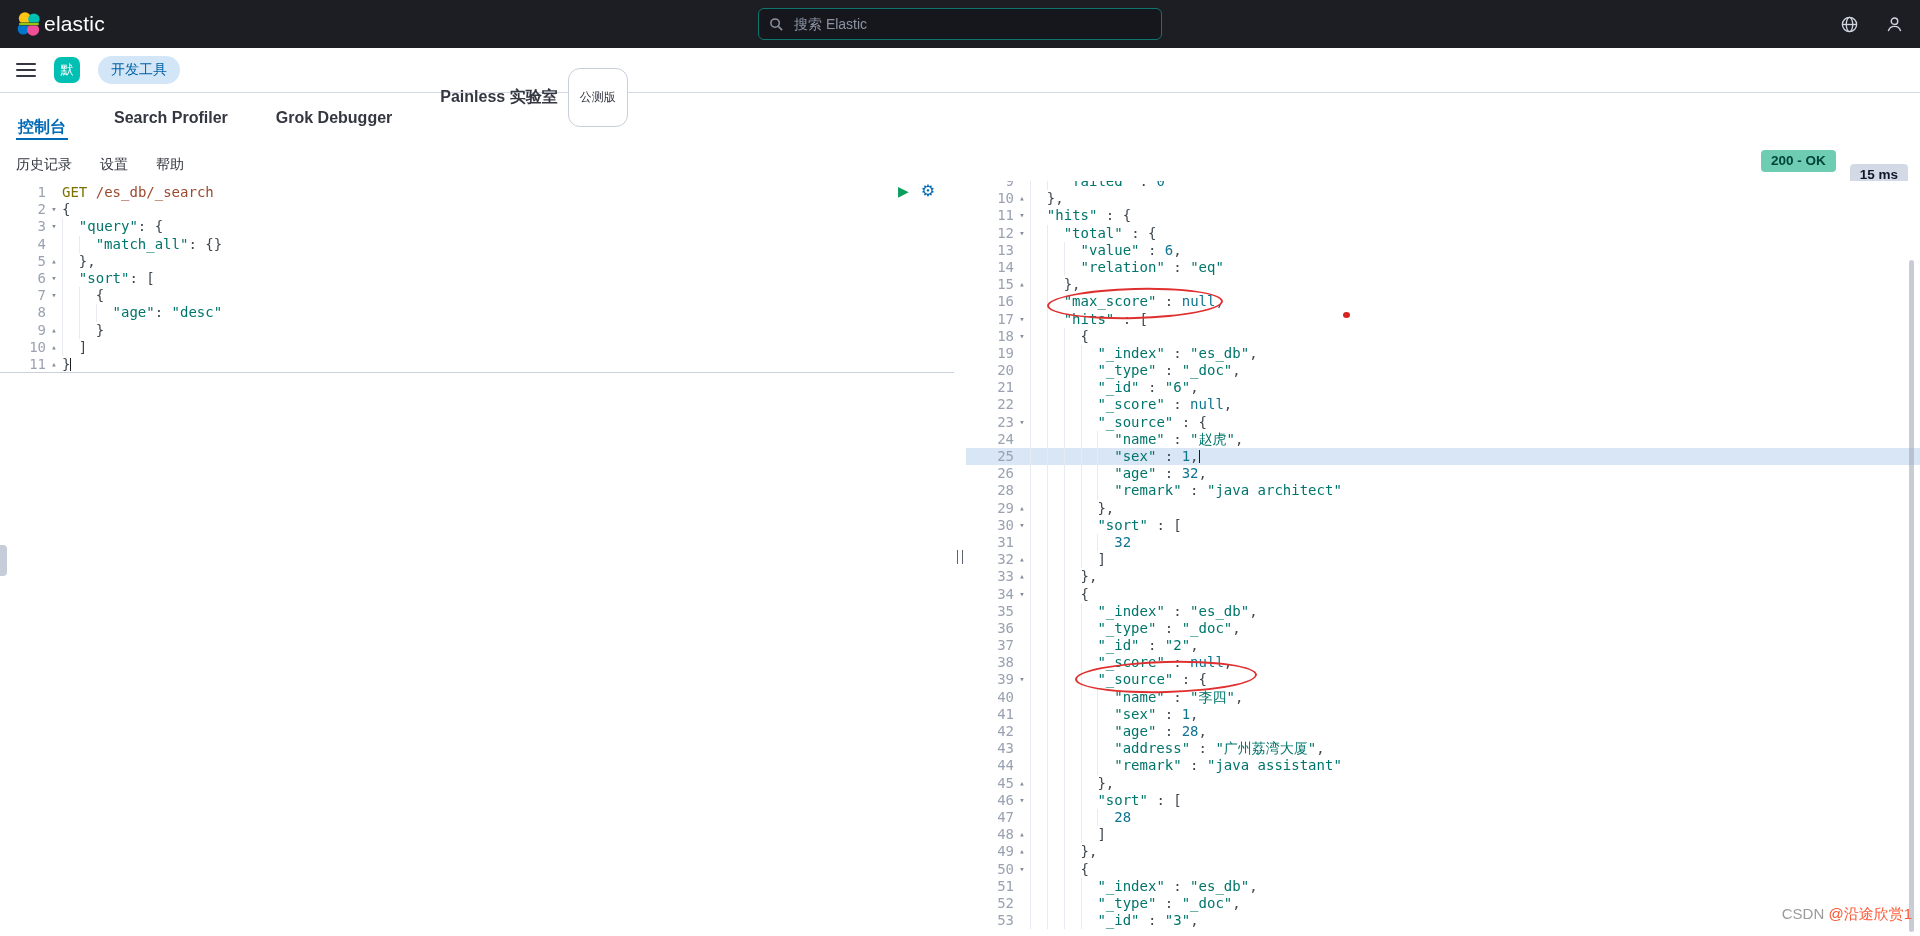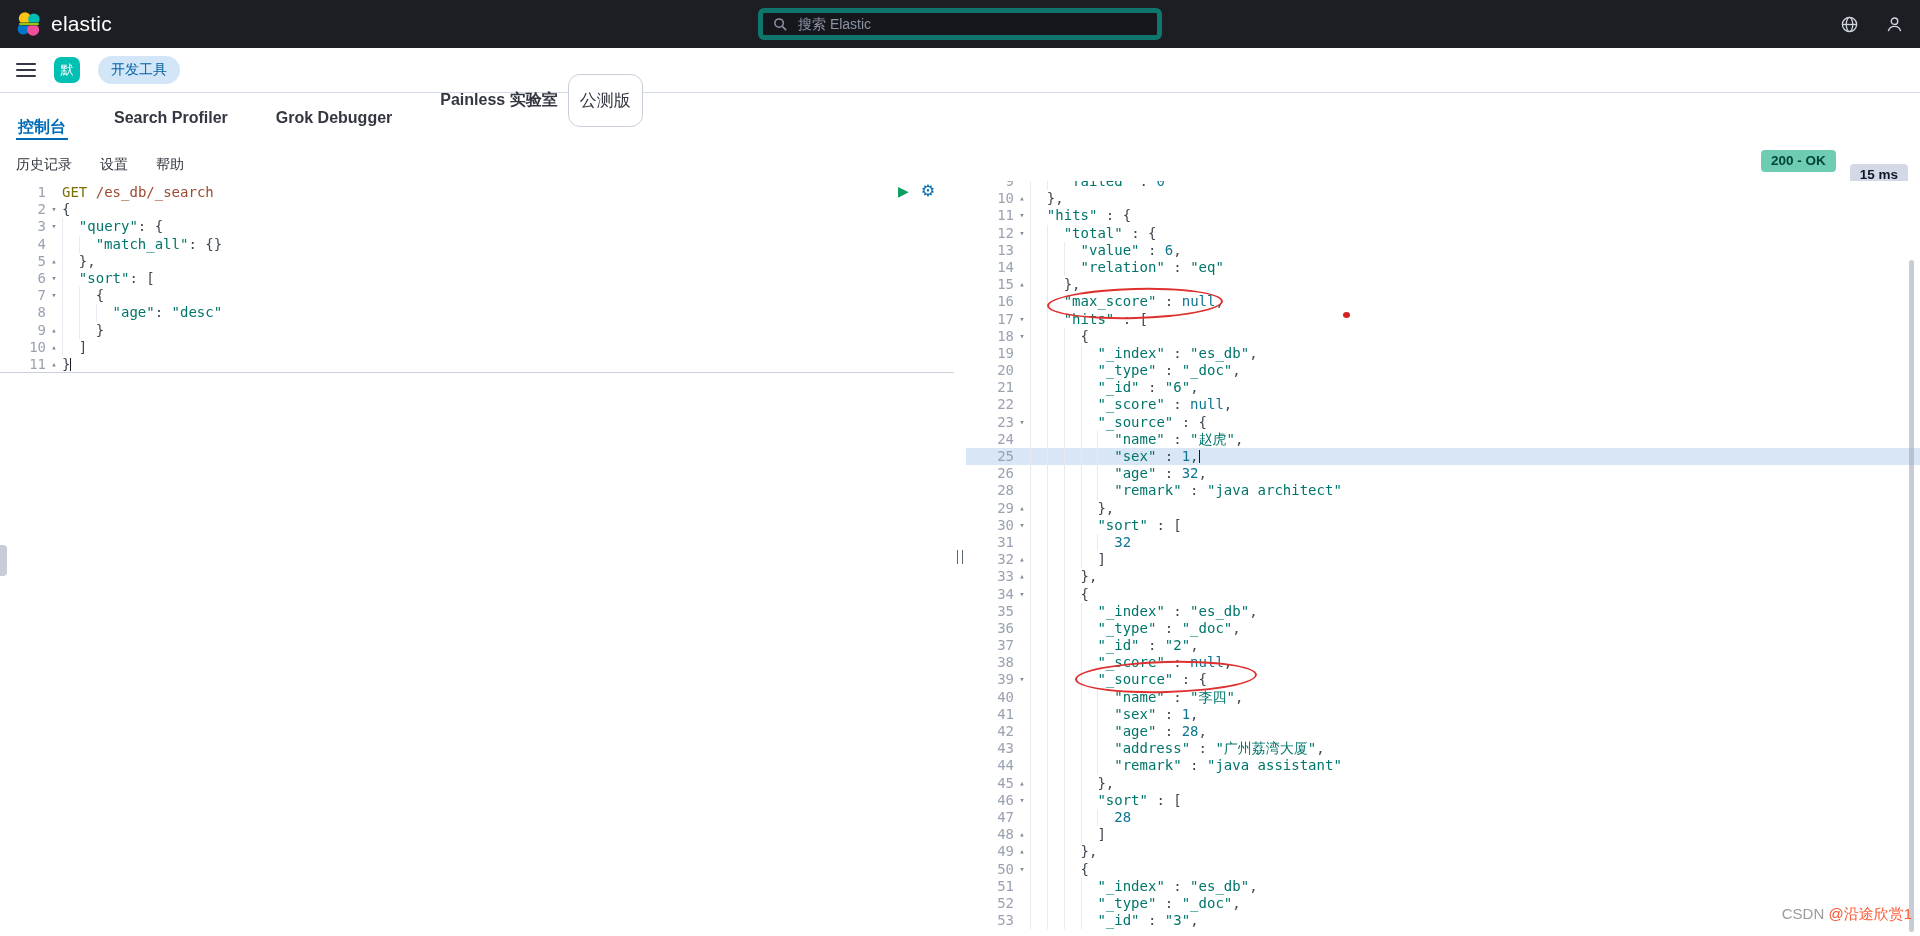--- a/index.html
+++ b/index.html
@@ -2,43 +2,43 @@
 <html><head>
 <meta charset="utf-8">
 <style>
   html,body{margin:0;padding:0;background:#fff;}
   #screen{position:relative;width:1920px;height:936px;overflow:hidden;background:#fff;
           font-family:"Liberation Sans",sans-serif;color:#343741;}
 
   
   .top-bar{position:absolute;top:0;left:0;width:1920px;height:48px;background:#1d1e23;
            display:flex;align-items:center;}
-  .logo{display:flex;align-items:center;gap:9px;padding-left:16px;}
+  .logo{display:flex;align-items:center;gap:2px;padding-left:16px;}
   .logo-text{color:#fff;font-size:21px;font-weight:500;letter-spacing:.2px;}
   .hdr-search{position:absolute;left:50%;transform:translateX(-50%);top:8px;width:404px;height:32px;
-              background:#16171c;border:5px solid #0f766e;border-radius:6px;display:flex;align-items:center;padding:0 10px;box-sizing:border-box;}
+              background:#16171c;border:1px solid #0f766e;border-radius:6px;display:flex;align-items:center;padding:0 10px;box-sizing:border-box;}
   .hdr-search input{flex:1;background:transparent;border:none;outline:none;color:#d4dae3;font-size:14px;margin-left:8px;font-family:"Liberation Sans",sans-serif;}
   .hdr-search input::placeholder{color:#8b93a3;}
   .hdr-right{position:absolute;right:16px;top:0;height:48px;display:flex;align-items:center;gap:26px;}
 
   
   .navbar{position:absolute;top:48px;left:0;width:1920px;height:45px;background:#fff;
           border-bottom:1px solid #d3dae6;display:flex;align-items:center;box-sizing:border-box;padding-left:16px;gap:18px;}
   .hamburger{width:20px;height:14px;display:flex;flex-direction:column;justify-content:space-between;cursor:pointer;background:none;border:none;padding:0;}
   .hamburger i{display:block;height:2px;background:#343741;border-radius:1px;}
   .space-avatar{width:26px;height:26px;border-radius:7px;background:#00bfb3;color:#fff;font-size:13px;
                 display:flex;align-items:center;justify-content:center;cursor:pointer;}
   .crumb{background:#d3e6f7;color:#0061a6;font-size:14px;border-radius:14px;padding:5px 13px;cursor:pointer;}
 
   
   .tabs-row{position:absolute;top:93px;left:0;width:1920px;height:47px;display:flex;align-items:flex-end;
             padding-left:16px;gap:44px;box-sizing:border-box;}
   .tab{font-size:16px;font-weight:600;color:#343741;padding:12px 2px 13px;cursor:pointer;display:flex;align-items:center;gap:10px;}
   .tab.active{color:#006bb4;border-bottom:2px solid #006bb4;padding-bottom:0;}
-  .beta-badge{font-size:17px;font-weight:400;color:#343741;border:1px solid #c9cfd9;border-radius:12px;padding:14px 11px;background:#fff;}
+  .beta-badge{font-size:12px;font-weight:400;color:#343741;border:1px solid #c9cfd9;border-radius:12px;padding:20px 11px;background:#fff;}
 
   
   .console-toolbar{position:absolute;top:152px;left:16px;height:26px;display:flex;align-items:center;gap:28px;}
   .ct-item{font-size:14px;font-weight:500;color:#343741;cursor:pointer;}
   .status-badges{position:absolute;top:136px;right:12px;display:flex;gap:14px;align-items:center;}
   .badge{height:22px;line-height:22px;border-radius:4px;padding:0 10px;font-size:13.5px;font-weight:600;}
   .badge.ok{background:#6dccb1;color:#00443a;}
   .badge.time{background:#d3dae6;color:#0f172a;margin-top:28px;}
 
   

